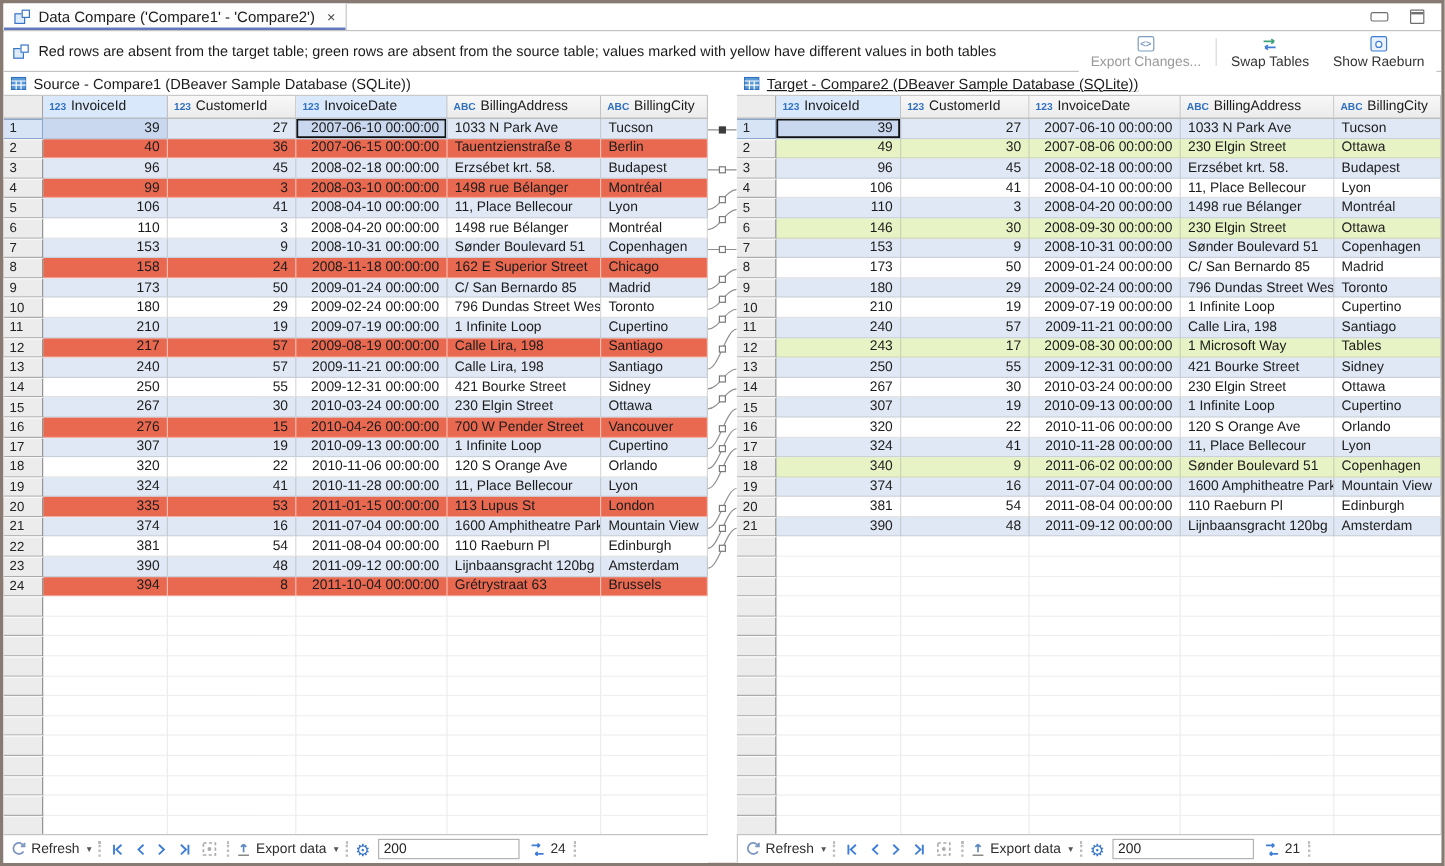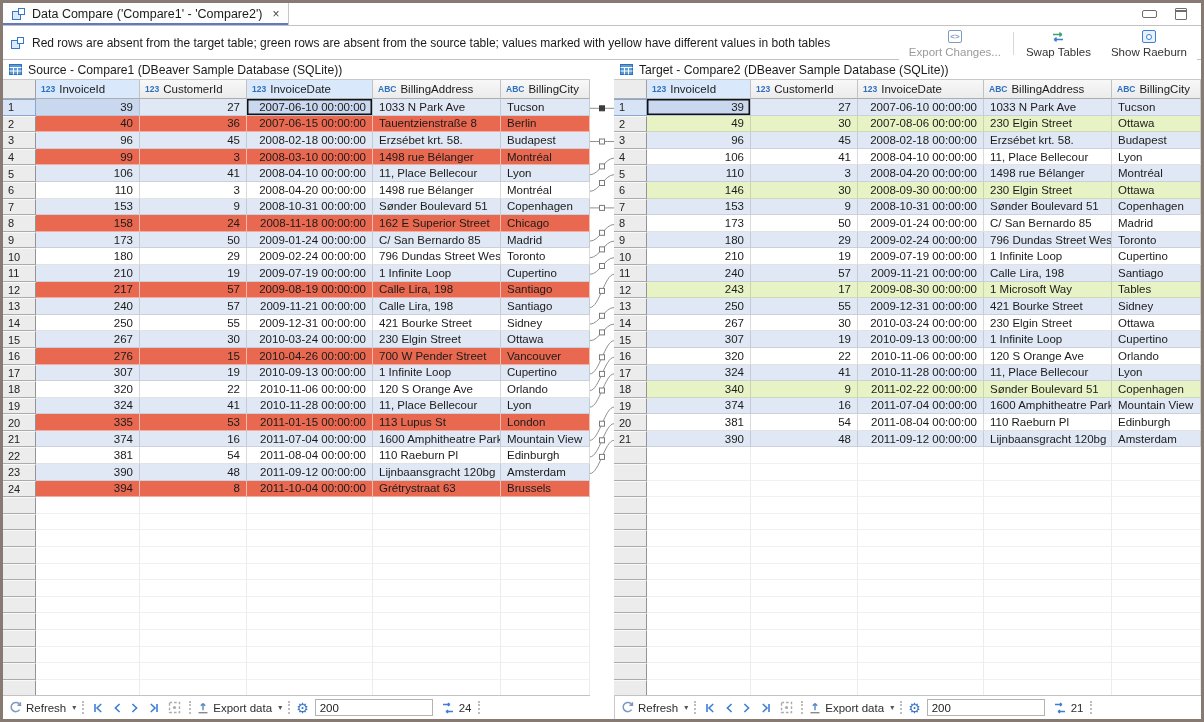--- a/index.html
+++ b/index.html
@@ -27,21 +27,21 @@
   .msgbar .text { font-size:12px; margin-left:7px; white-space:nowrap; }
   .actions { position:absolute; right:4px; top:24px; height:33px; display:flex; align-items:stretch; background:#fff; }
   .action { display:flex; flex-direction:column; align-items:center; justify-content:center; gap:2px; padding:0 10px; font-size:11.5px; color:#333; cursor:pointer; }
   .action.disabled { color:#9a9a9a; }
   .action .aic { height:15px; display:flex; align-items:center; }
   .asep { border-left:1px solid #d8d8d8; margin:5px 2px; }
 
   
   .panel { position:absolute; top:57px; bottom:0; width:587px; background:#fff; }
   .panel.left { left:0; }
-  .panel.right { left:611px; }
+  .panel.right { left:611px;text-decoration:underline; }
   .ptitle { height:20px; display:flex; align-items:center; gap:6px; padding-left:6px; border-bottom:1px solid #c9c9c9; font-size:12.2px; }
   .gap { position:absolute; left:587px; top:57px; width:24px; bottom:24px; background:#fff; }
 
   .grid { position:absolute; left:0; right:0; top:20px; bottom:24px; overflow:hidden; }
   .hrow { display:flex; height:19px; }
   .hcell { display:flex; align-items:center; gap:4px; padding:0 5px; font-size:11.5px; background:linear-gradient(#f8f8f8,#ebebeb); border-right:1px solid #c2c2c2; border-bottom:1px solid #adadad; overflow:hidden; white-space:nowrap; }
   .hcell.hl { background:#d9e8fa; }
   .hcell .tmark { font-size:8.5px; color:#2e6fc0; font-weight:bold; letter-spacing:0; }
   .corner { width:33px; flex:0 0 33px; background:#ececec; border-right:1px solid #a0a0a0; border-bottom:1px solid #adadad; }
 
@@ -701,21 +701,21 @@
           <div class="c num" style="flex: 0 0 104px;">324</div>
           <div class="c num" style="flex: 0 0 107px;">41</div>
           <div class="c num" style="flex: 0 0 126px;">2010-11-28 00:00:00</div>
           <div class="c" style="flex: 0 0 128px;">11, Place Bellecour</div>
           <div class="c" style="flex: 1 1 auto;">Lyon</div>
         </div>
         <div class="row green">
           <div class="rn">18</div>
           <div class="c num" style="flex: 0 0 104px;">340</div>
           <div class="c num" style="flex: 0 0 107px;">9</div>
-          <div class="c num" style="flex: 0 0 126px;">2011-02-22 00:00:00</div>
+          <div class="c num" style="flex: 0 0 126px;">2011-06-02 00:00:00</div>
           <div class="c" style="flex: 0 0 128px;">Sønder Boulevard 51</div>
           <div class="c" style="flex: 1 1 auto;">Copenhagen</div>
         </div>
         <div class="row stripe">
           <div class="rn">19</div>
           <div class="c num" style="flex: 0 0 104px;">374</div>
           <div class="c num" style="flex: 0 0 107px;">16</div>
           <div class="c num" style="flex: 0 0 126px;">2011-07-04 00:00:00</div>
           <div class="c" style="flex: 0 0 128px;">1600 Amphitheatre Parkway</div>
           <div class="c" style="flex: 1 1 auto;">Mountain View</div>

